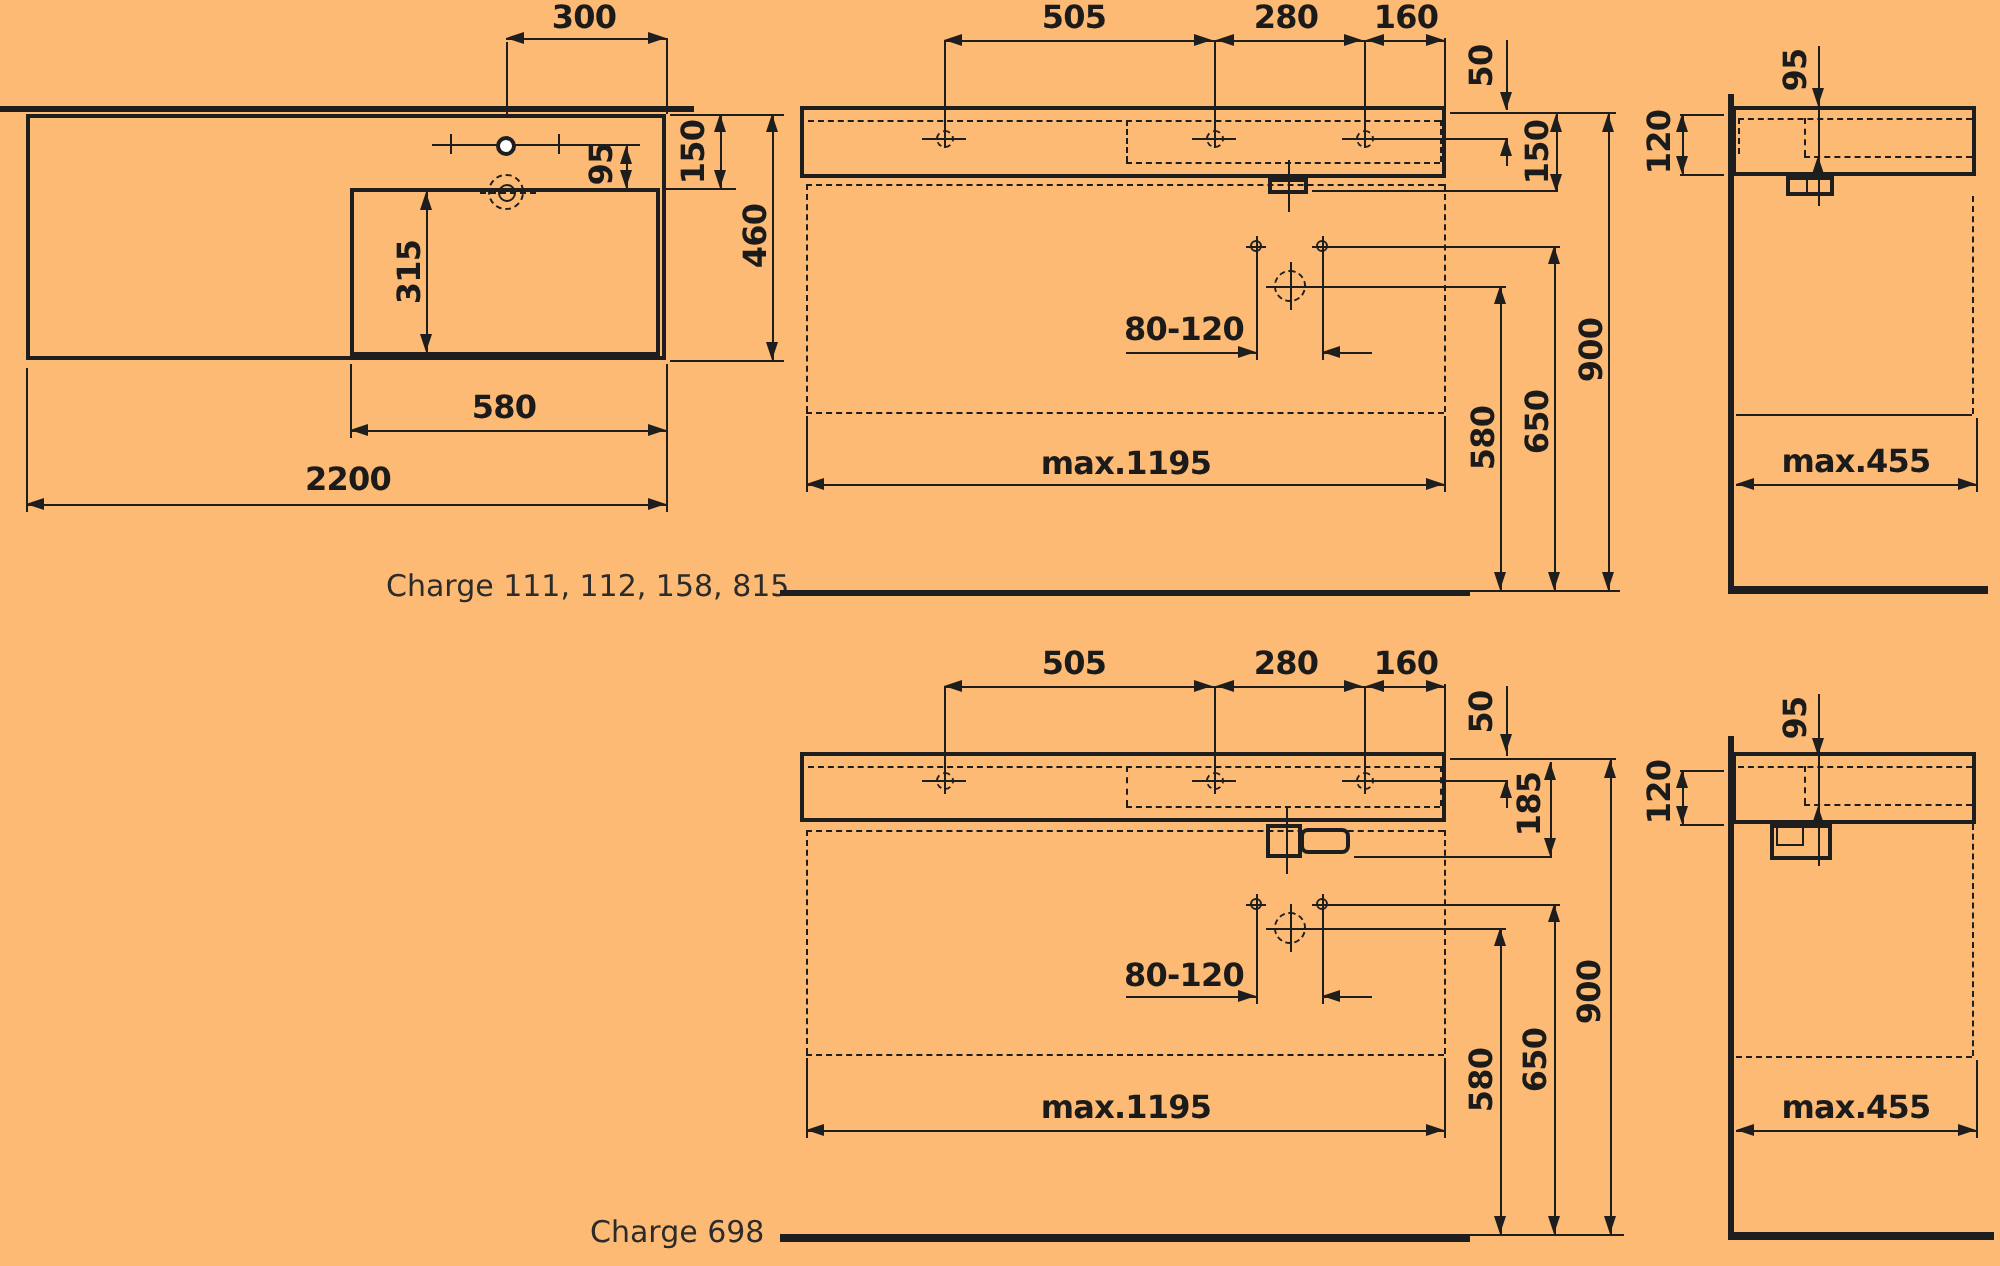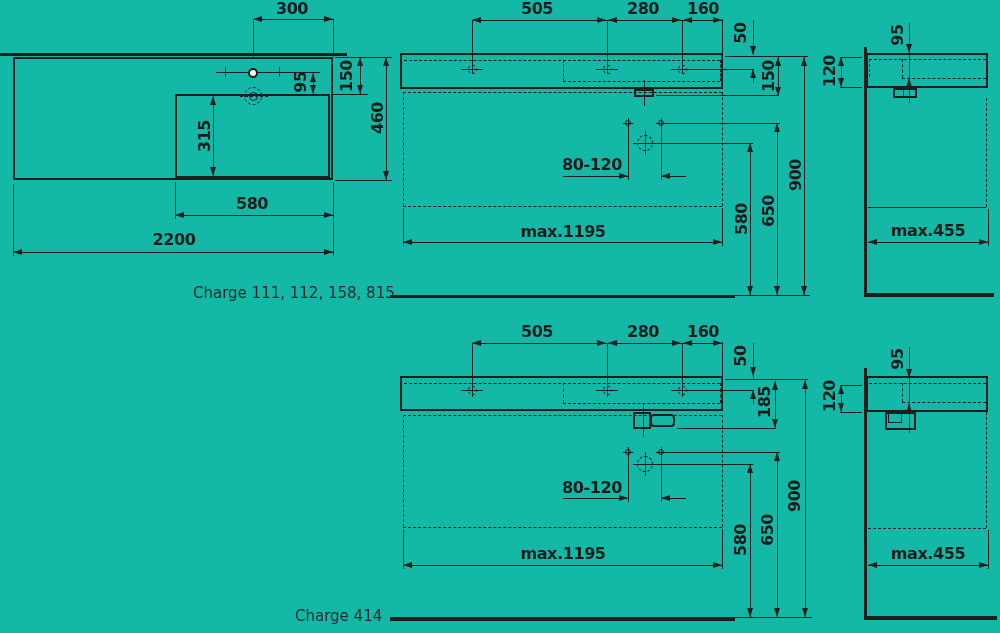--- a/index.html
+++ b/index.html
@@ -1,16 +1,16 @@
 <!DOCTYPE html>
 <html><head>
 <meta charset="utf-8">
 <style>
   html,body{margin:0;padding:0;background:#f4f4f4;}
-  #stage{position:relative;width:1000px;height:633px;background:#14b8a6;overflow:hidden;
+  #stage{position:relative;width:1000px;height:633px;background:#fdba74;overflow:hidden;
          font-family:"DejaVu Sans","Liberation Sans",sans-serif;}
   .abs{position:absolute;}
   .lbl{position:absolute;transform:translate(-50%,-50%);font-size:16px;font-weight:bold;
        color:#1b1b1b;letter-spacing:-0.4px;white-space:nowrap;line-height:1;}
   .rot{transform:translate(-50%,-50%) rotate(-90deg);}
   .caption{position:absolute;font-size:15px;font-weight:400;color:#2b2b2b;white-space:nowrap;line-height:15px;}
 </style>
 </head>
 <body>
 
@@ -33,21 +33,21 @@
   <div class="lbl" style="left:563px;top:232px">max.1195</div>
   <div class="lbl rot" style="left:742px;top:219px">580</div>
   <div class="lbl rot" style="left:769px;top:211px">650</div>
   <div class="lbl rot" style="left:796px;top:175px">900</div>
 
   <div class="lbl rot" style="left:898px;top:35px">95</div>
   <div class="lbl rot" style="left:830px;top:71px">120</div>
   <div class="lbl" style="left:928px;top:231px">max.455</div>
 
   <div class="caption" style="left:193px;top:286px">Charge 111, 112, 158, 815</div>
-  <div class="caption" style="left:295px;top:609px">Charge 414</div>
+  <div class="caption" style="left:295px;top:609px">Charge 698</div>
 
   <div class="lbl" style="left:537px;top:332px">505</div>
   <div class="lbl" style="left:643px;top:332px">280</div>
   <div class="lbl" style="left:703px;top:332px">160</div>
   <div class="lbl rot" style="left:741px;top:356px">50</div>
   <div class="lbl rot" style="left:765px;top:402px">185</div>
   <div class="lbl" style="left:592px;top:488px">80-120</div>
   <div class="lbl" style="left:563px;top:554px">max.1195</div>
   <div class="lbl rot" style="left:741px;top:540px">580</div>
   <div class="lbl rot" style="left:768px;top:530px">650</div>

